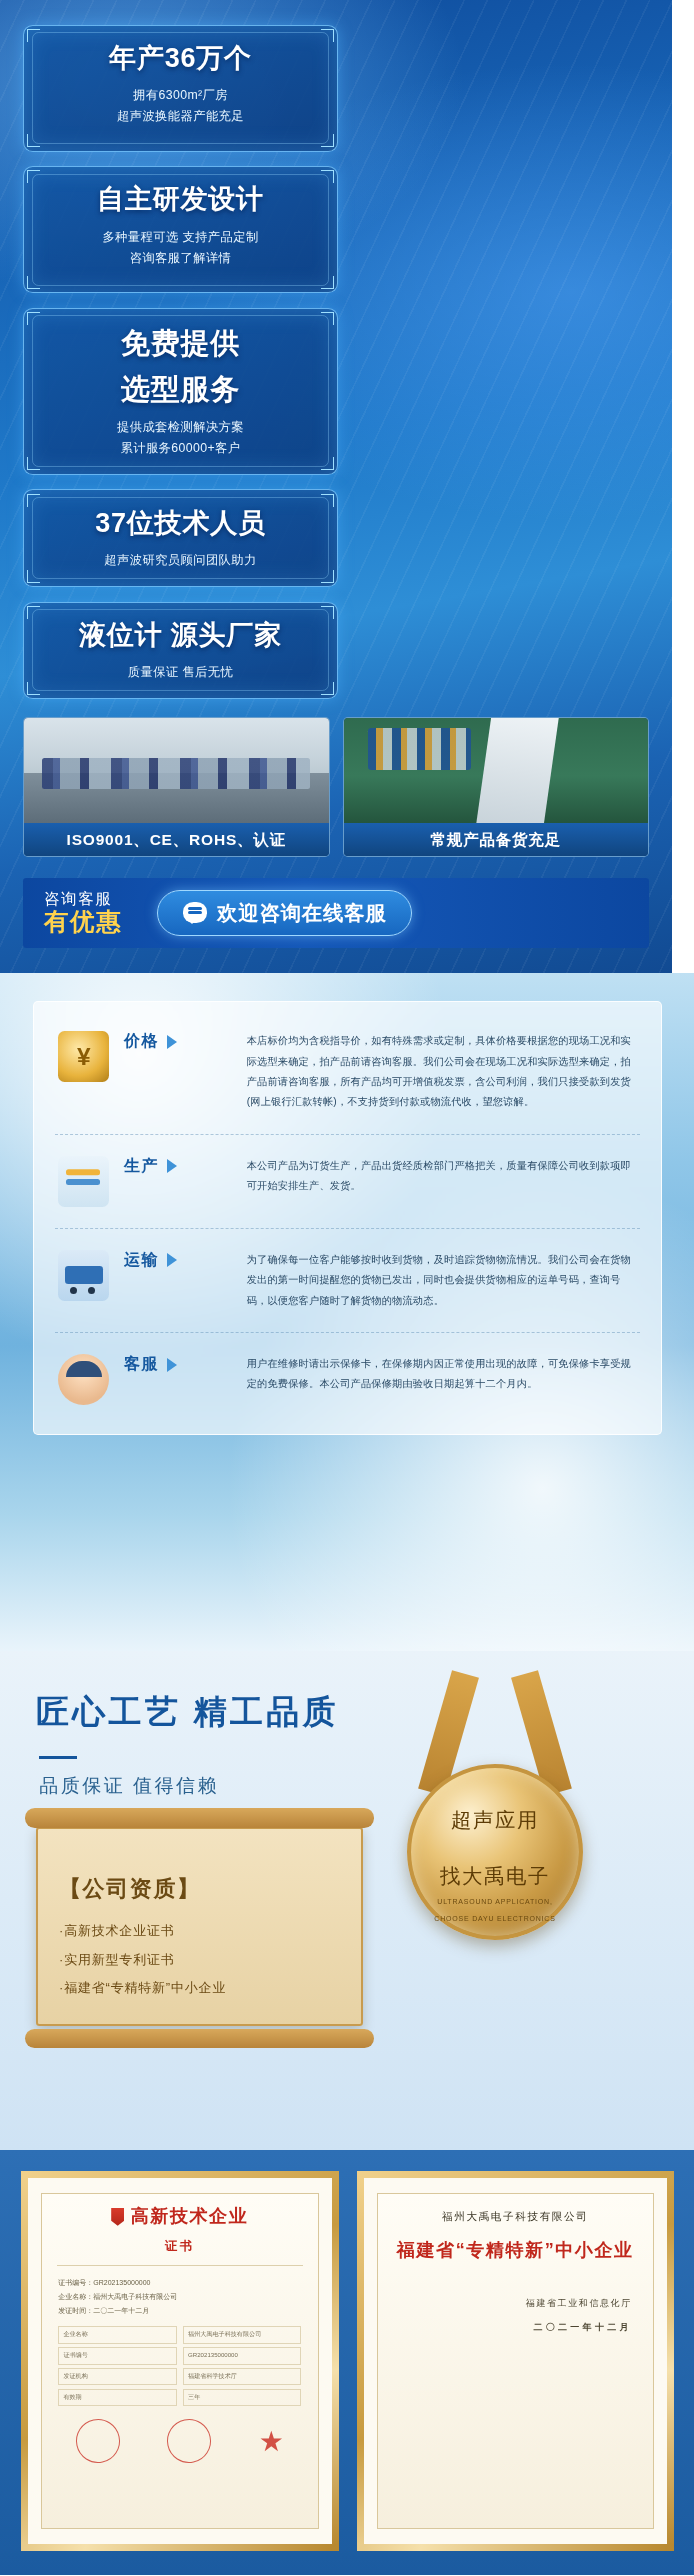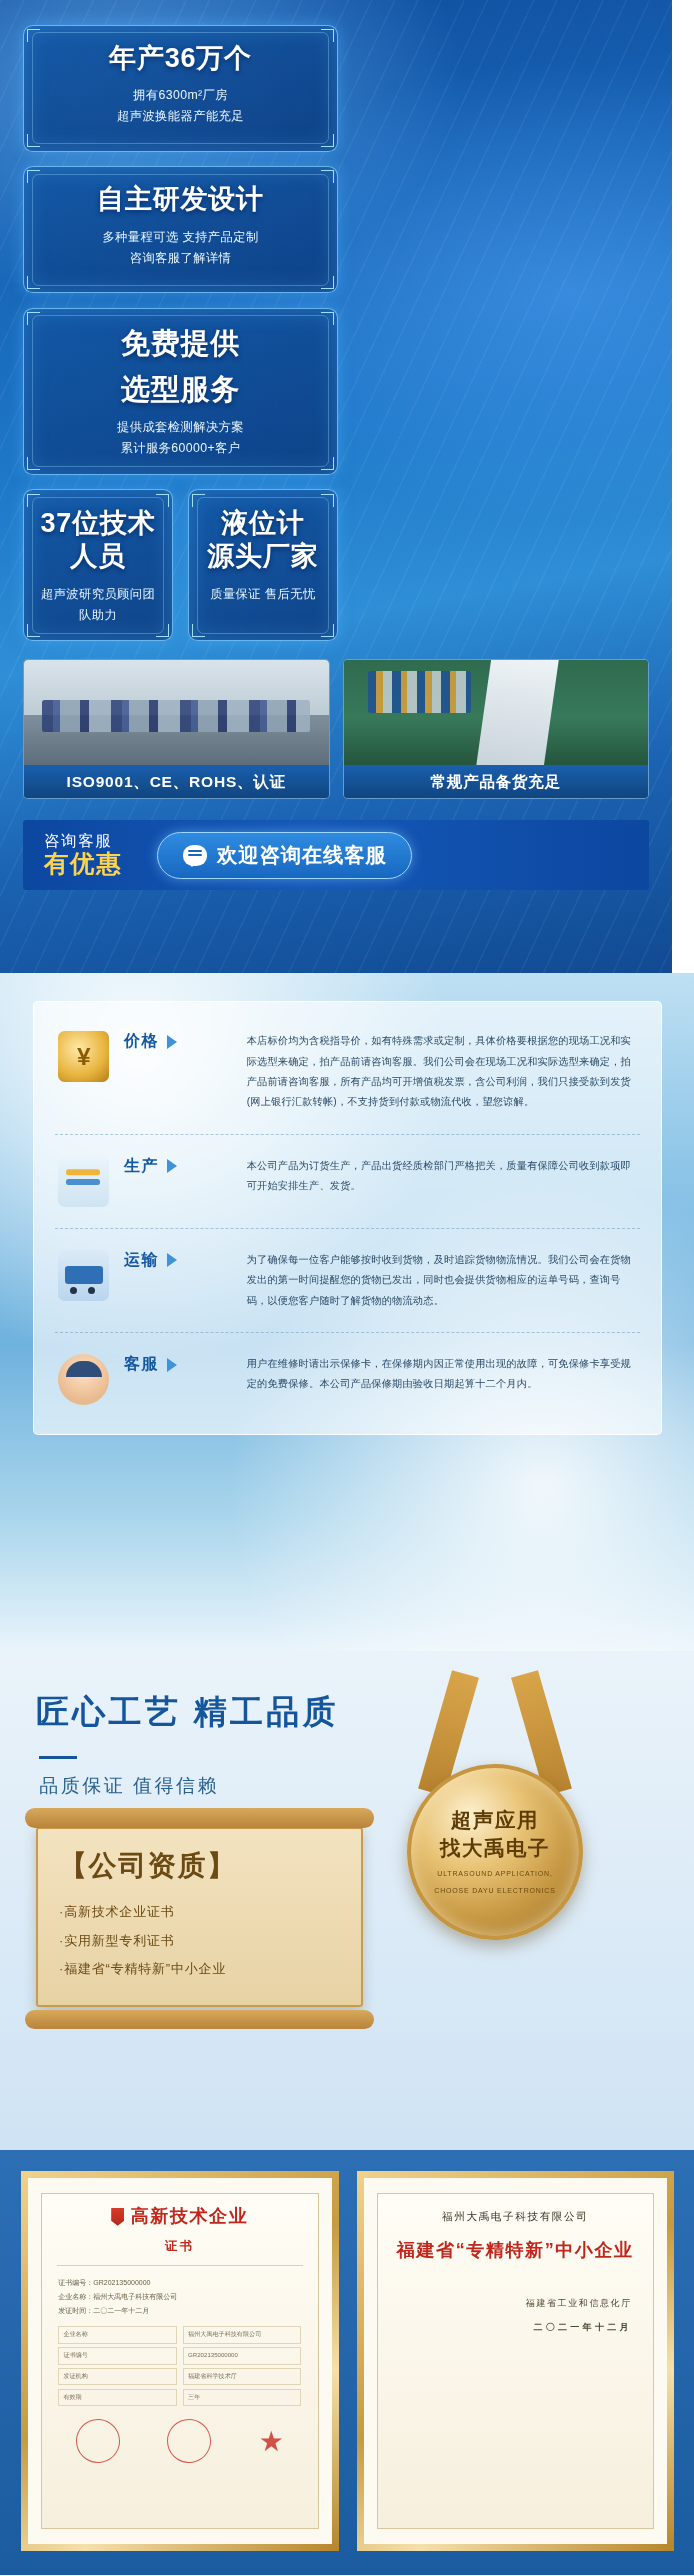--- a/index.html
+++ b/index.html
@@ -264,21 +264,21 @@
     box-shadow: 0 4.9px 11.4px rgba(80,60,20,.25);
   }
   .cert-scroll:before, .cert-scroll:after{
     content:"";position:absolute;left:-13px;right:-13px;height:19.6px;
     background:linear-gradient(180deg,#d8a85b,#b8843a);
     border-radius:9.8px;
   }
   .cert-scroll:before{ top:-21px; }
   .cert-scroll:after{ bottom:-24.5px; }
   .cert-title {
-    font-size: 28px; font-weight: bold; color:#6b4a14; letter-spacing:1.6px; margin-bottom: 13px;
+    font-size: 22px; font-weight: bold; color:#6b4a14; letter-spacing:1.6px; margin-bottom: 13px; margin-top: 27px;
   }
   .cert-li { font-size: 13px; color:#6b4a14; line-height: 2.2; letter-spacing:0.8px; }
 
   .medal {
     position: absolute;
     right: 98px; top: 23px;
     width: 204px; height: 270px;
   }
   .ribbon {
     position:absolute; left:50%; top:0; transform:translateX(-50%);
@@ -293,21 +293,21 @@
   .medal-disc {
     position:absolute; left:50%; top:90px; transform: translateX(-50%);
     width: 176px; height: 176px; border-radius: 50%;
     background:
       radial-gradient(circle at 35% 28%, #fdf0cf 0%, #e9c477 32%, #c99a45 62%, #9c6f27 100%);
     box-shadow: 0 6.5px 16.3px rgba(90,60,10,.35), inset 0 0 14.7px rgba(255,245,210,.6);
     display:flex; flex-direction:column; align-items:center; justify-content:center;
     border: 4.9px solid #c59540;
     text-align:center;
   }
-  .medal-disc .m1{ font-size:20.4px; font-weight:bold; color:#5d3c06; letter-spacing:1.6px; line-height:1.35;}
+  .medal-disc .m1{ font-size:20.4px; font-weight:normal; color:#5d3c06; letter-spacing:1.6px; line-height:1.35;margin-top:28px;}
   .medal-disc .m2{ font-size:7px; color:#6b4a10; letter-spacing:0.8px; margin-top:6.5px; line-height:1.5;}
 
   
   .certs {
     position: relative;
     width: 695px;
     height: 425px;
     background: linear-gradient(180deg,#2d6fb5 0%,#1b5ba0 100%);
     padding: 21px 21px 24.5px 21px;
     display: flex;
@@ -390,21 +390,21 @@
         <span class="corner c1"></span>
         <span class="corner c2"></span>
         <span class="corner c3"></span>
         <span class="corner c4"></span>
         <div class="card-title two-line">免费提供</div>
         <div class="card-title two-line">选型服务</div>
         <div class="card-sub">提供成套检测解决方案</div>
         <div class="card-sub">累计服务60000+客户</div>
       </div>
 
-      <div style="width:315px; display:flex; flex-direction:row; gap:14.7px;">
+      <div style="width:315px; display:flex; flex-direction:column; gap:14.7px;">
         <div class="card short">
           <span class="corner c1"></span>
           <span class="corner c2"></span>
           <span class="corner c3"></span>
           <span class="corner c4"></span>
           <div class="card-title">37位技术人员</div>
           <div class="card-sub">超声波研究员顾问团队助力</div>
         </div>
         <div class="card short">
           <span class="corner c1"></span>

